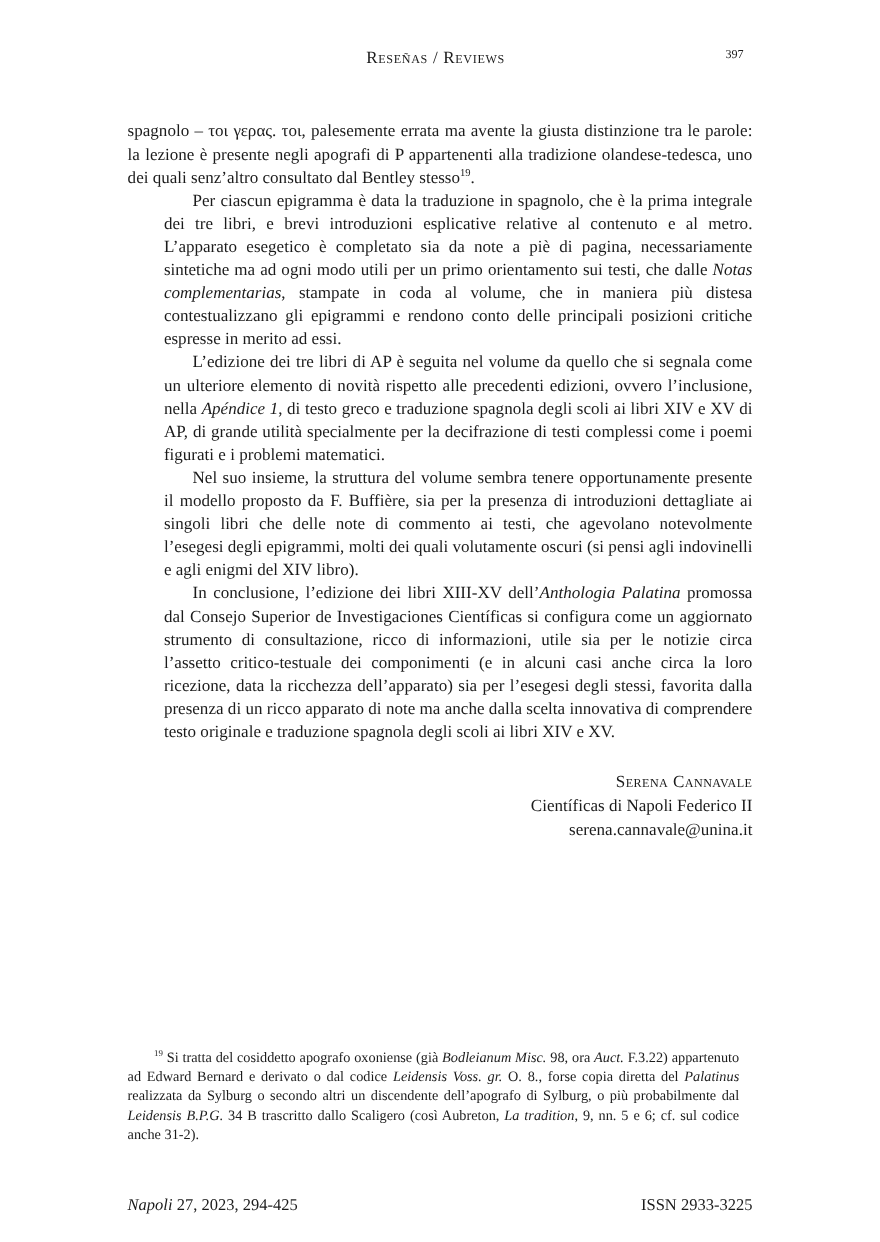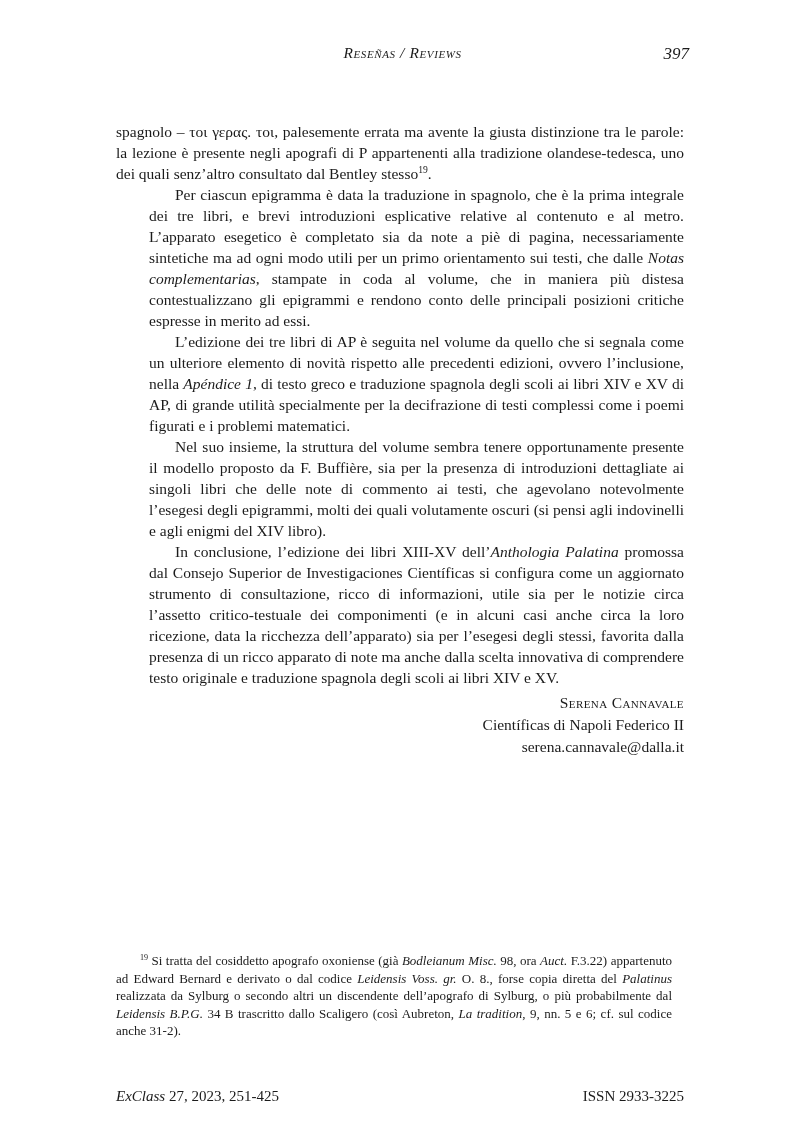--- a/index.html
+++ b/index.html
@@ -5,43 +5,43 @@
   html, body { margin: 0; padding: 0; }
   body {
     width: 800px; height: 1129px;
     background: #ffffff;
     font-family: "Liberation Serif", serif;
     color: #1b1b1b;
     overflow: hidden;
   }
   .page { position: relative; width: 800px; height: 1129px; background: #ffffff; }
 
-  .running-head { position: absolute; top: 44px; left: 116px; right: 111px; height: 22px; font-style: italic; }
+  .running-head { position: absolute; top: 44px; left: 116px; right: 124px; height: 22px; }
   .head-title {
     text-align: center;
     font-variant: small-caps;
     letter-spacing: 0.6px;
     font-size: 15.5px;
   }
-  .head-page { position: absolute; right: 0; top: 0; font-size: 17px; }
+  .head-page { position: absolute; right: 0; top: 0; font-size: 11px; }
 
-  .body-text { position: absolute; top: 121px; left: 116px; right: 116px; }
+  .body-text { position: absolute; top: 109px; left: 116px; right: 116px; }
   p.para {
     margin: 0;
     text-align: justify;
     font-size: 15.5px;
     line-height: 21px;
     text-justify: inter-word;
   }
   p.para.indent { text-indent: 26px; margin-left: 33px; }
   .it { font-style: italic; }
   sup { font-size: 62%; line-height: 0; vertical-align: super; }
 
   .signature {
-    margin-top: 4px;
+    margin-top: 24px;
     text-align: right;
     font-size: 15.5px;
     line-height: 22px;
   }
   .sig-name { font-variant: small-caps; letter-spacing: 0.4px; }
 
   .footnote { position: absolute; top: 930px; left: 116px; right: 128px; margin-top: 22px; }
   p.fn-para {
     margin: 0;
     text-align: justify;
@@ -69,26 +69,26 @@
   <main class="body-text">
     <p class="para"><span>spagnolo – τοι γερας. τοι, palesemente errata ma avente la giusta distinzione tra le parole: la lezione è presente negli apografi di P appartenenti alla tradizione olandese-tedesca, uno dei quali senz’altro consultato dal Bentley stesso</span><sup>19</sup><span>.</span></p>
     <p class="para indent"><span>Per ciascun epigramma è data la traduzione in spagnolo, che è la prima integrale dei tre libri, e brevi introduzioni esplicative relative al contenuto e al metro. L’apparato esegetico è completato sia da note a piè di pagina, necessariamente sintetiche ma ad ogni modo utili per un primo orientamento sui testi, che dalle </span><span class="it">Notas complementarias</span><span>, stampate in coda al volume, che in maniera più distesa contestualizzano gli epigrammi e rendono conto delle principali posizioni critiche espresse in merito ad essi.</span></p>
     <p class="para indent"><span>L’edizione dei tre libri di AP è seguita nel volume da quello che si segnala come un ulteriore elemento di novità rispetto alle precedenti edizioni, ovvero l’inclusione, nella </span><span class="it">Apéndice 1</span><span>, di testo greco e traduzione spagnola degli scoli ai libri XIV e XV di AP, di grande utilità specialmente per la decifrazione di testi complessi come i poemi figurati e i problemi matematici.</span></p>
     <p class="para indent"><span>Nel suo insieme, la struttura del volume sembra tenere opportunamente presente il modello proposto da F. Buffière, sia per la presenza di introduzioni dettagliate ai singoli libri che delle note di commento ai testi, che agevolano notevolmente l’esegesi degli epigrammi, molti dei quali volutamente oscuri (si pensi agli indovinelli e agli enigmi del XIV libro).</span></p>
     <p class="para indent"><span>In conclusione, l’edizione dei libri XIII-XV dell’</span><span class="it">Anthologia Palatina</span><span> promossa dal Consejo Superior de Investigaciones Científicas si configura come un aggiornato strumento di consultazione, ricco di informazioni, utile sia per le notizie circa l’assetto critico-testuale dei componimenti (e in alcuni casi anche circa la loro ricezione, data la ricchezza dell’apparato) sia per l’esegesi degli stessi, favorita dalla presenza di un ricco apparato di note ma anche dalla scelta innovativa di comprendere testo originale e traduzione spagnola degli scoli ai libri XIV e XV.</span></p>
 
     <div class="signature">
       <div class="sig-name">Serena Cannavale</div>
       <div>Científicas di Napoli Federico II</div>
-      <div>serena.cannavale@dalla.it</div>
+      <div>serena.cannavale@unina.it</div>
     </div>
   </main>
 
   <section class="footnote">
     <p class="fn-para"><sup>19</sup><span> Si tratta del cosiddetto apografo oxoniense (già </span><span class="it">Bodleianum Misc.</span><span> 98, ora </span><span class="it">Auct.</span><span> F.3.22) appartenuto ad Edward Bernard e derivato o dal codice </span><span class="it">Leidensis Voss. gr.</span><span> O. 8., forse copia diretta del </span><span class="it">Palatinus</span><span> realizzata da Sylburg o secondo altri un discendente dell’apografo di Sylburg, o più probabilmente dal </span><span class="it">Leidensis B.P.G.</span><span> 34 B trascritto dallo Scaligero (così Aubreton, </span><span class="it">La tradition</span><span>, 9, nn. 5 e 6; cf. sul codice anche 31-2).</span></p>
   </section>
 
   <footer class="page-footer">
-    <div class="footer-left"><span class="it">ExClass</span><span> 27, 2023, 251-425</span></div>
+    <div class="footer-left"><span class="it">Napoli</span><span> 27, 2023, 294-425</span></div>
     <div class="footer-right">ISSN 2933-3225</div>
   </footer>
 
 </div>
 
 </body></html>

